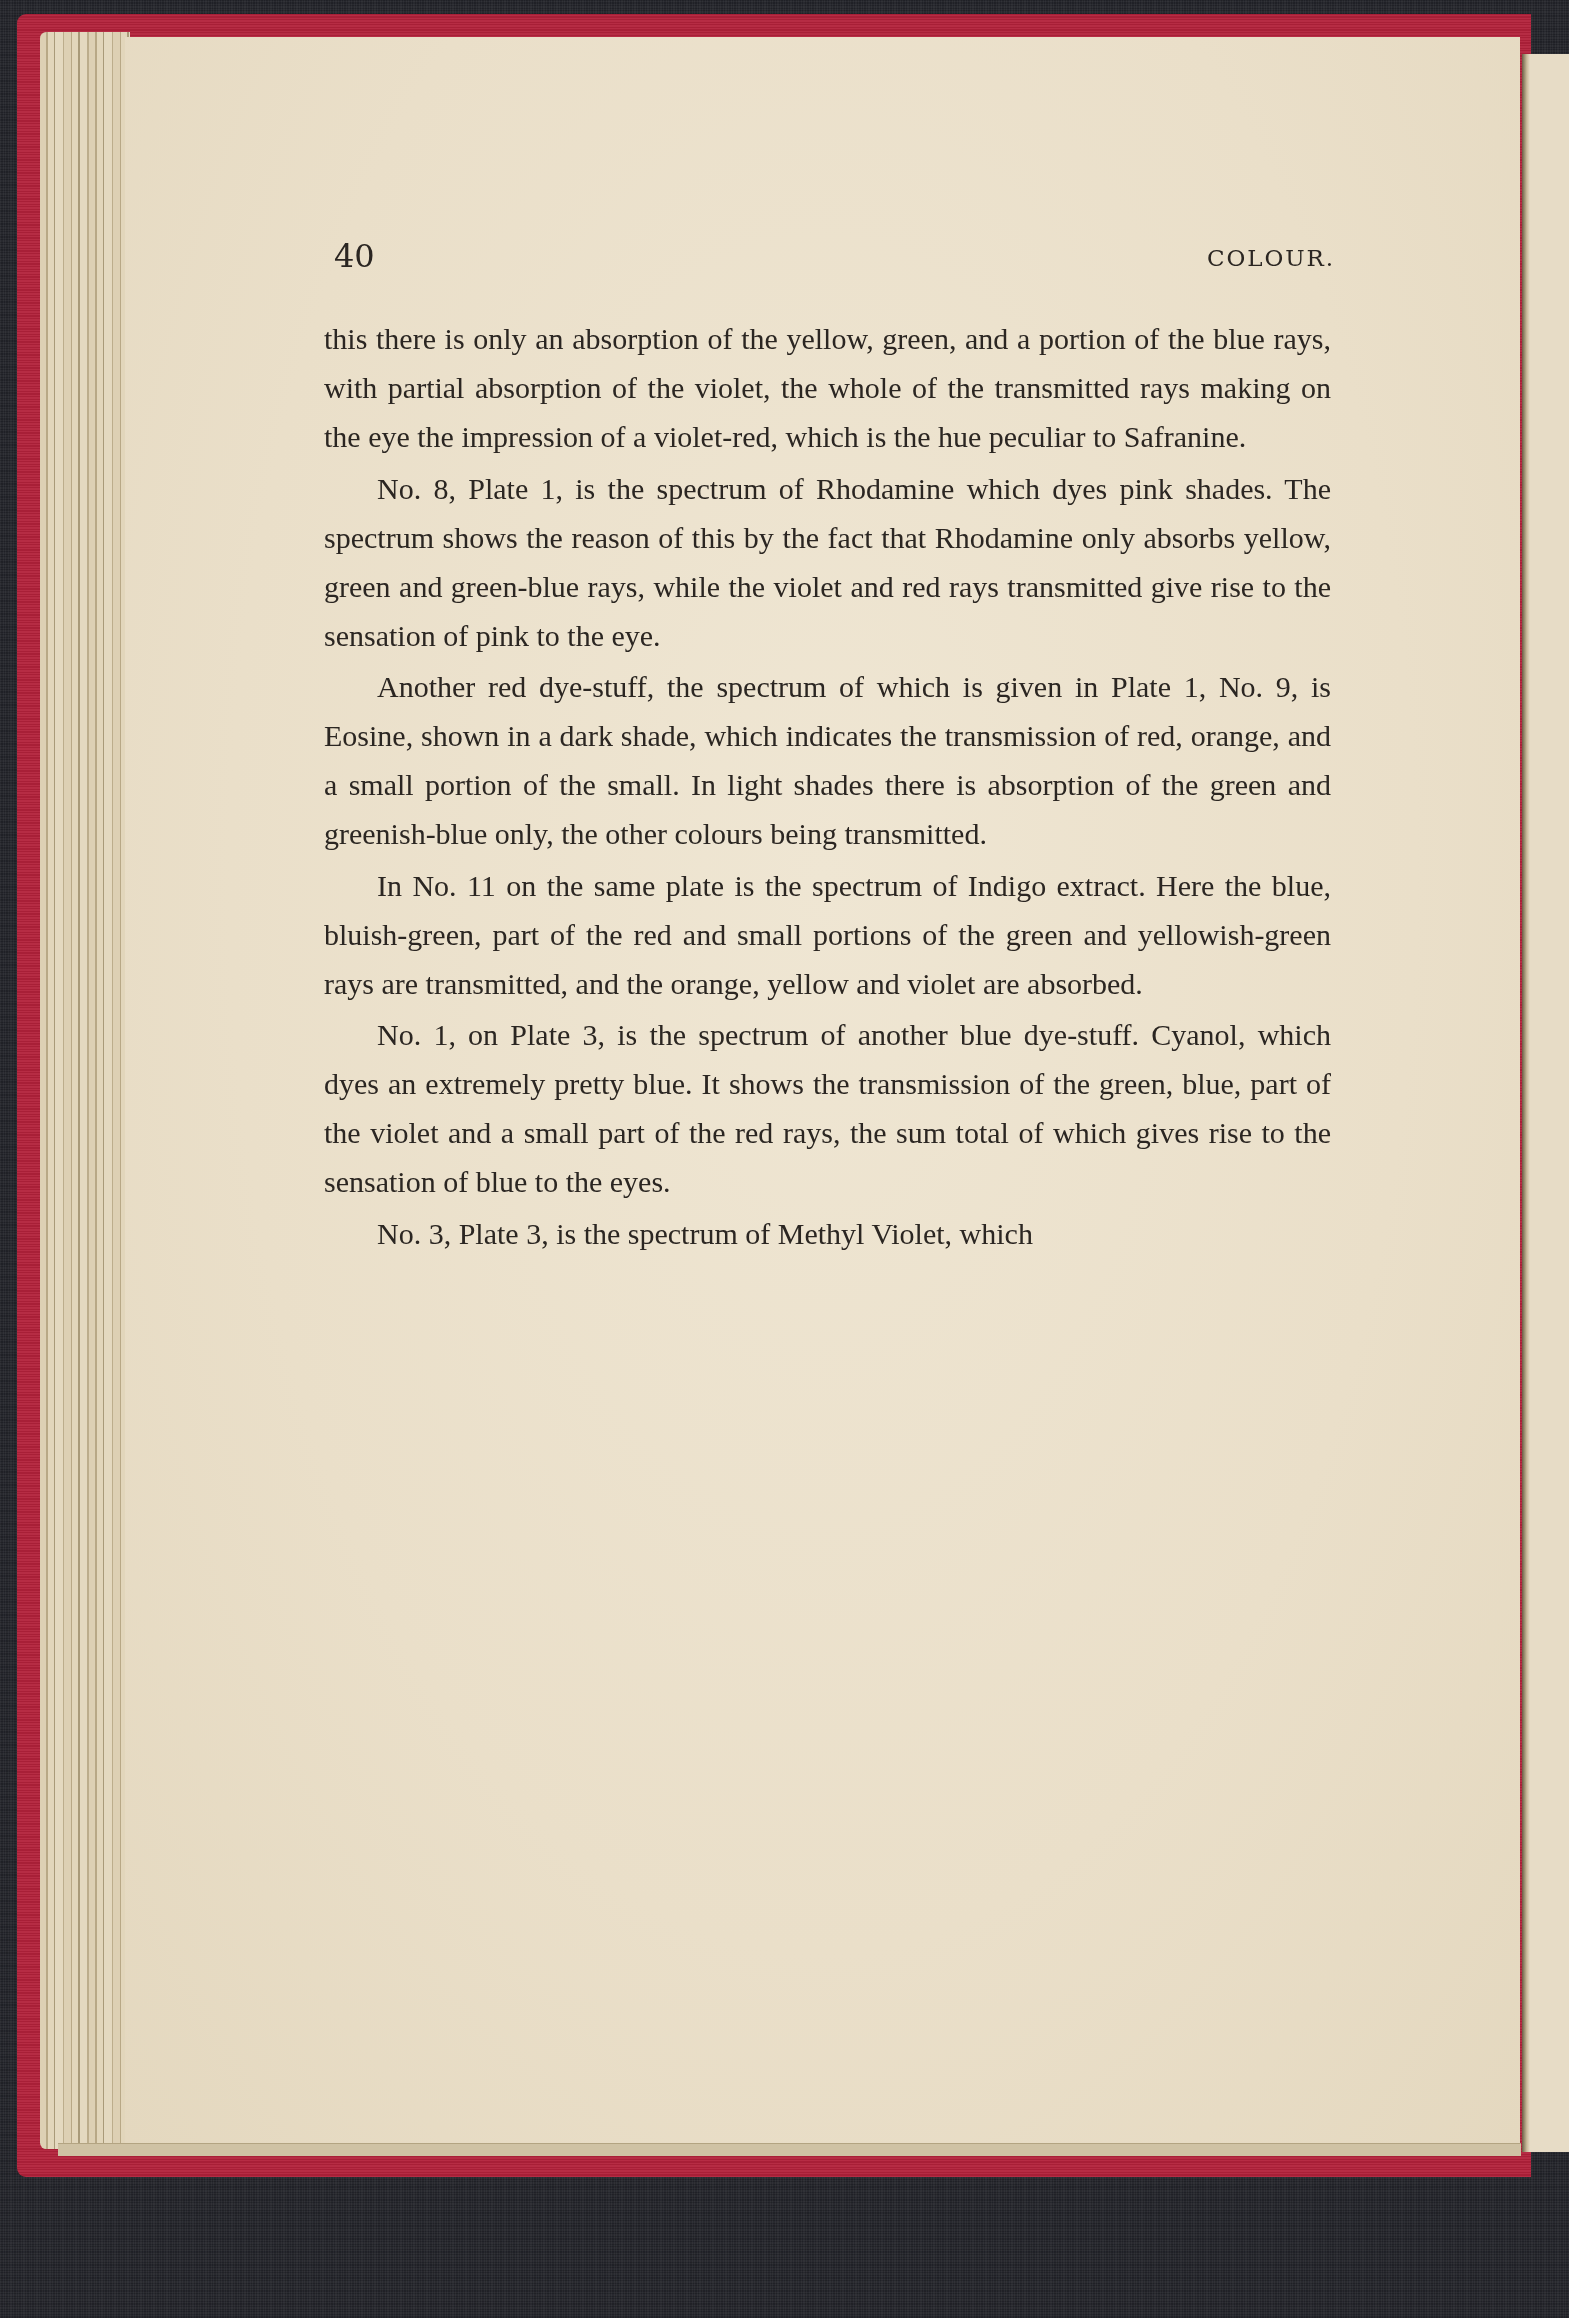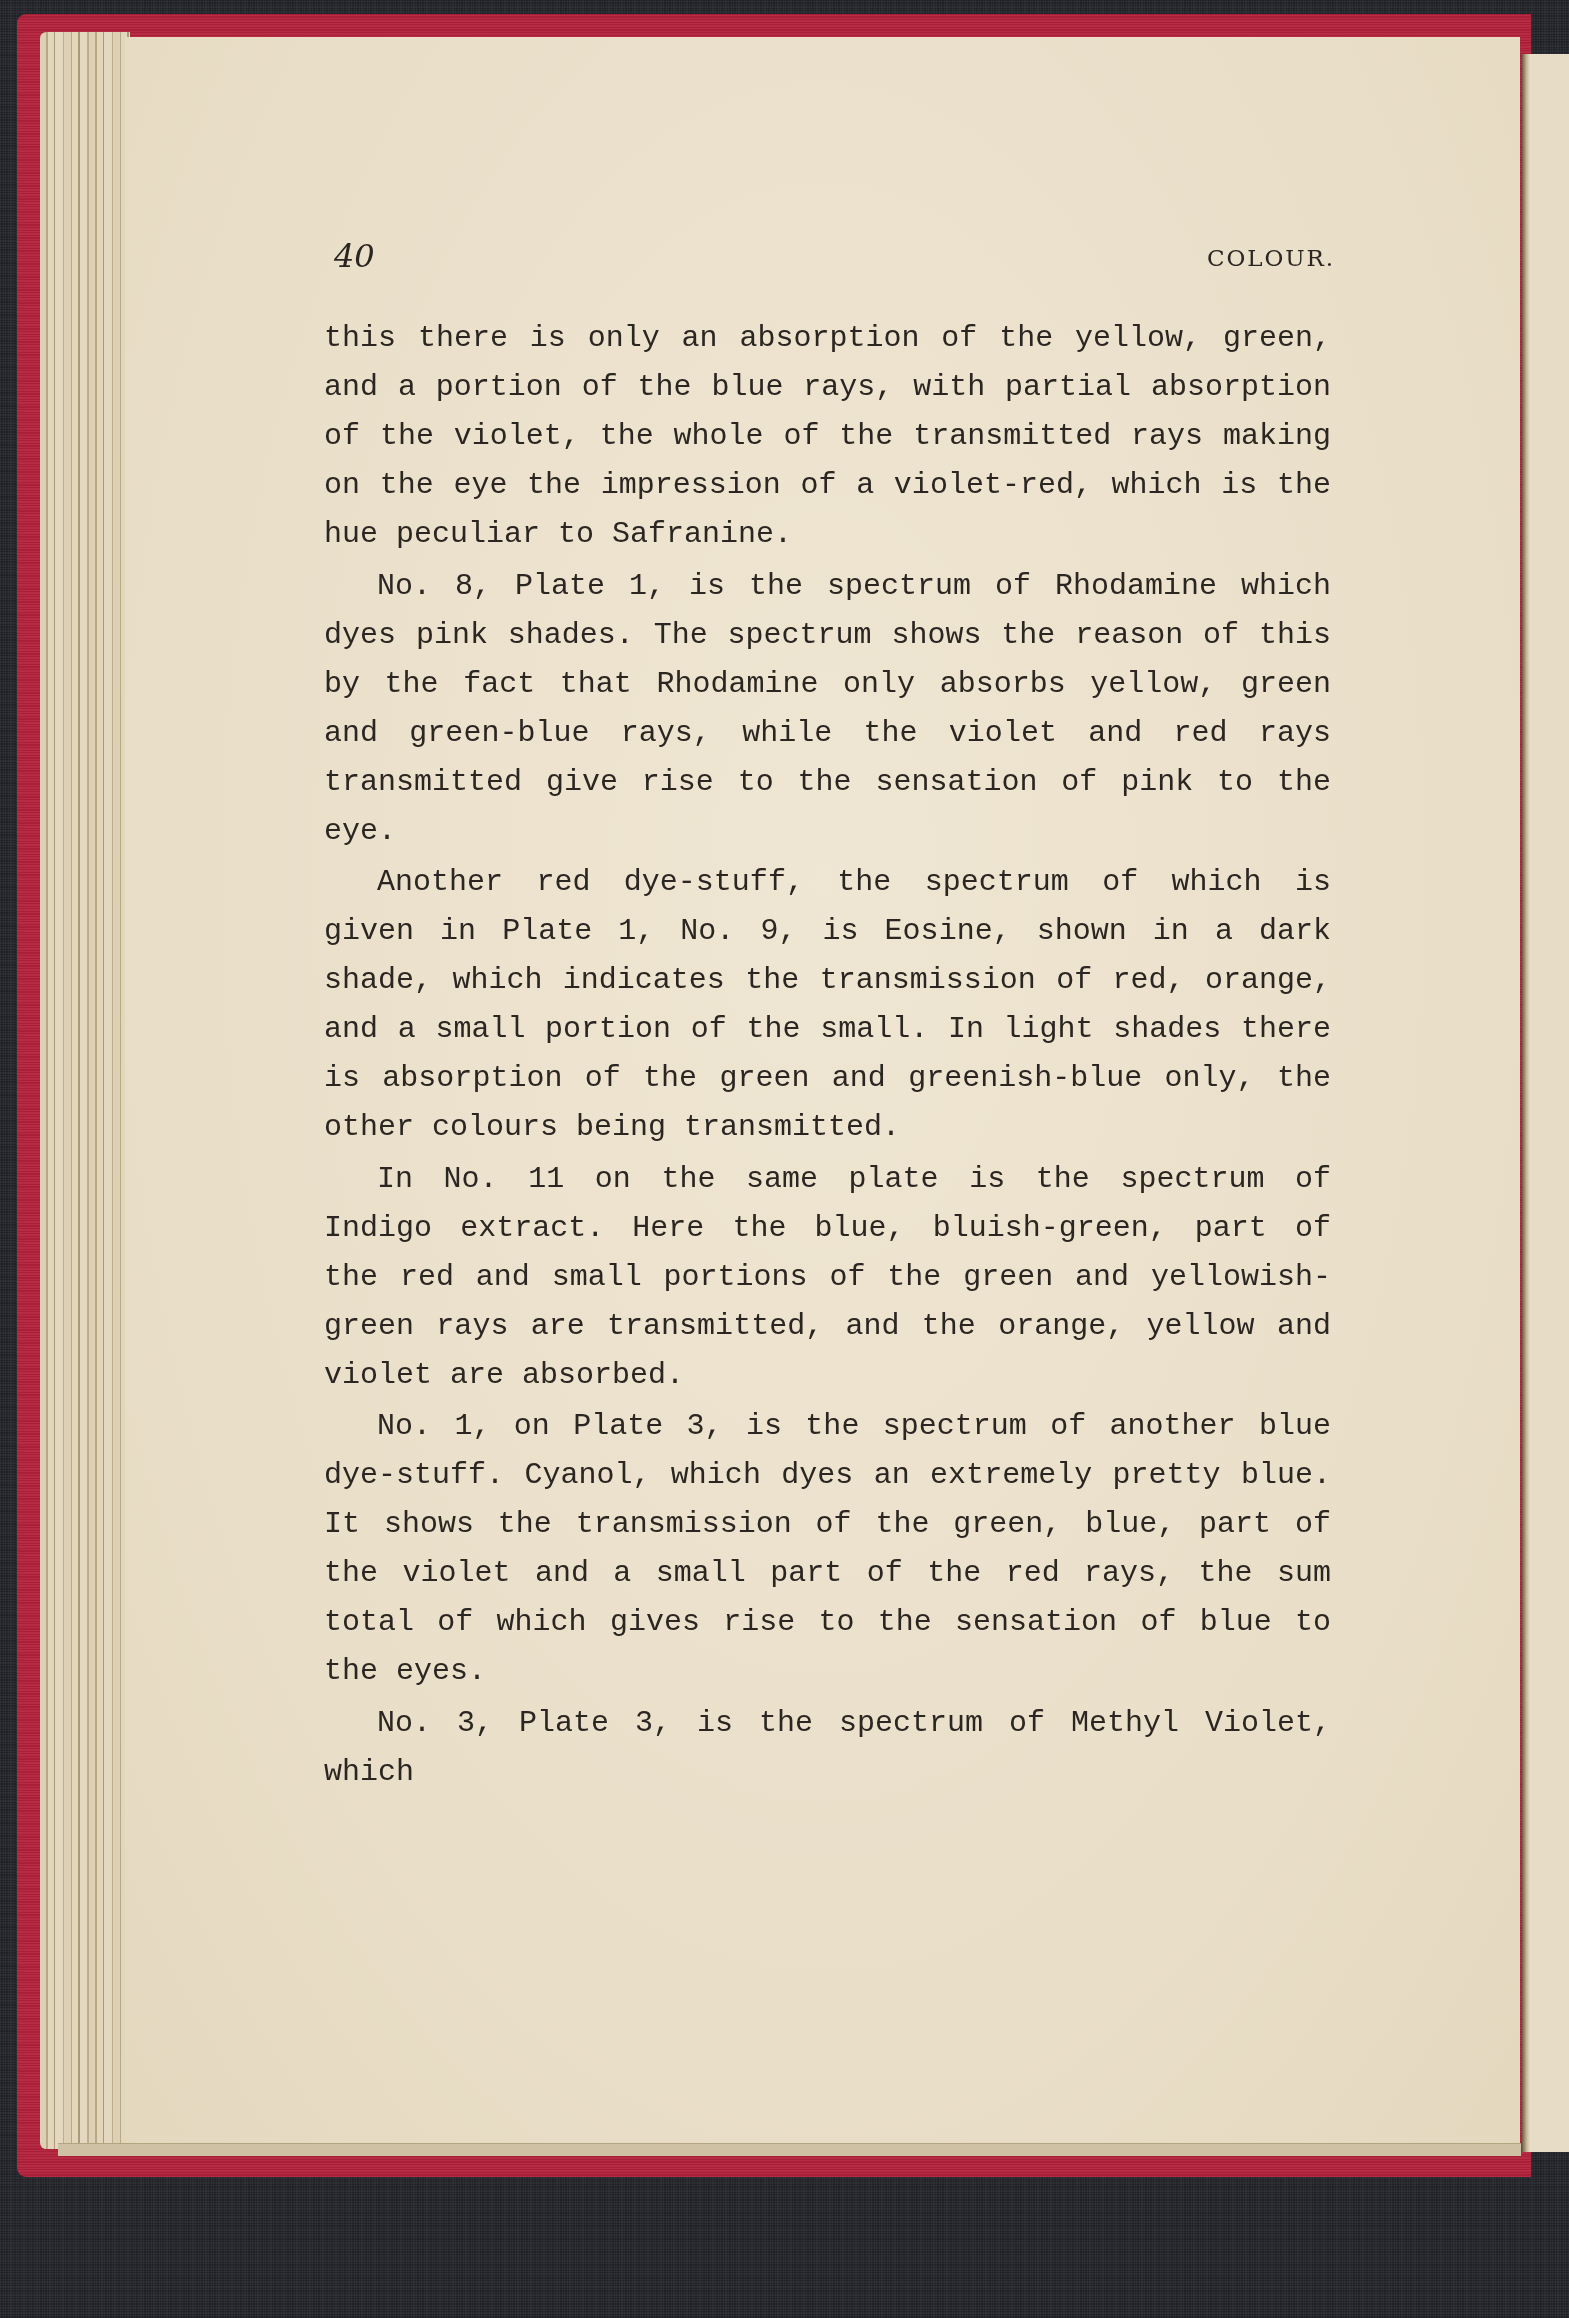--- a/index.html
+++ b/index.html
@@ -79,37 +79,36 @@
     width: 1001px;
     height: 38px;
     font-family: "DejaVu Serif", serif;
     color: #2b2622;
   }
   .page-number {
     position: absolute;
     left: 0;
     top: 0;
     font-size: 32px;
-    font-style: italic;
   }
   .running-title {
     position: absolute;
     left: 0;
     right: 0;
     top: 7.7px;
     text-align: right;
     font-size: 23px;
     letter-spacing: 1.9px;
   }
   .body-text {
     position: absolute;
     left: 324px;
     top: 314px;
     width: 1007px;
-    font-family: Liberation Mono, monospace;
+    font-family: Liberation Serif, serif;
     font-size: 30px;
     line-height: 49px;
     color: #2b2622;
     text-align: justify;
   }
   .body-text p {
     margin: 0 0 2.6px 0;
     text-indent: 53px;
     hyphens: manual;
   }

